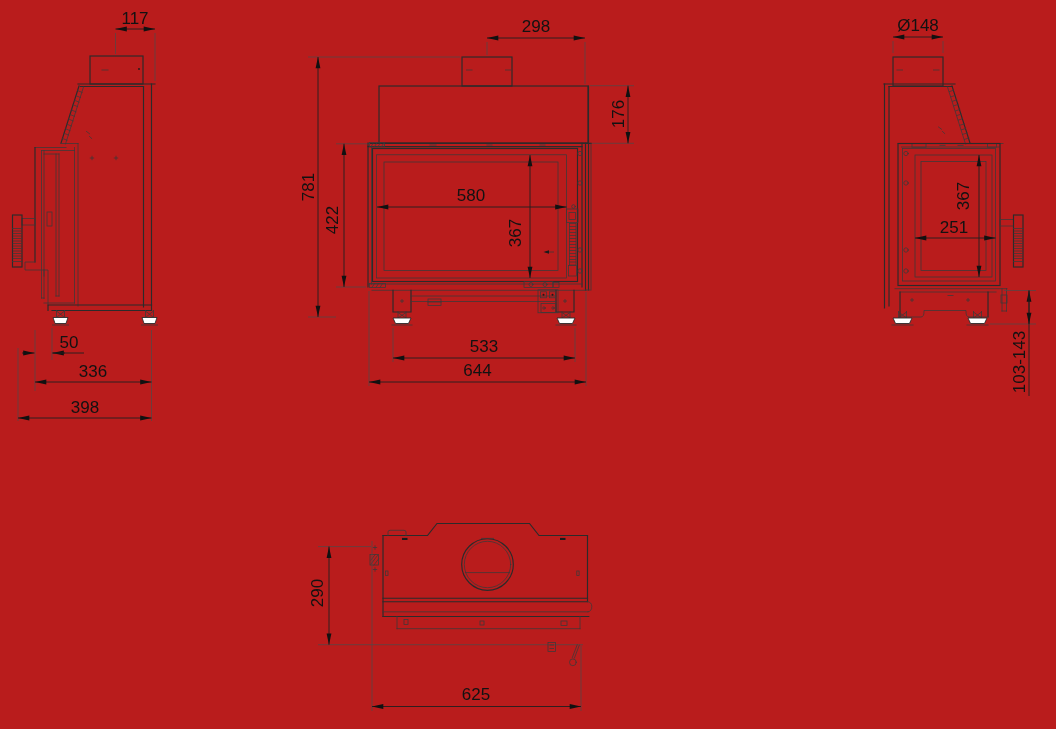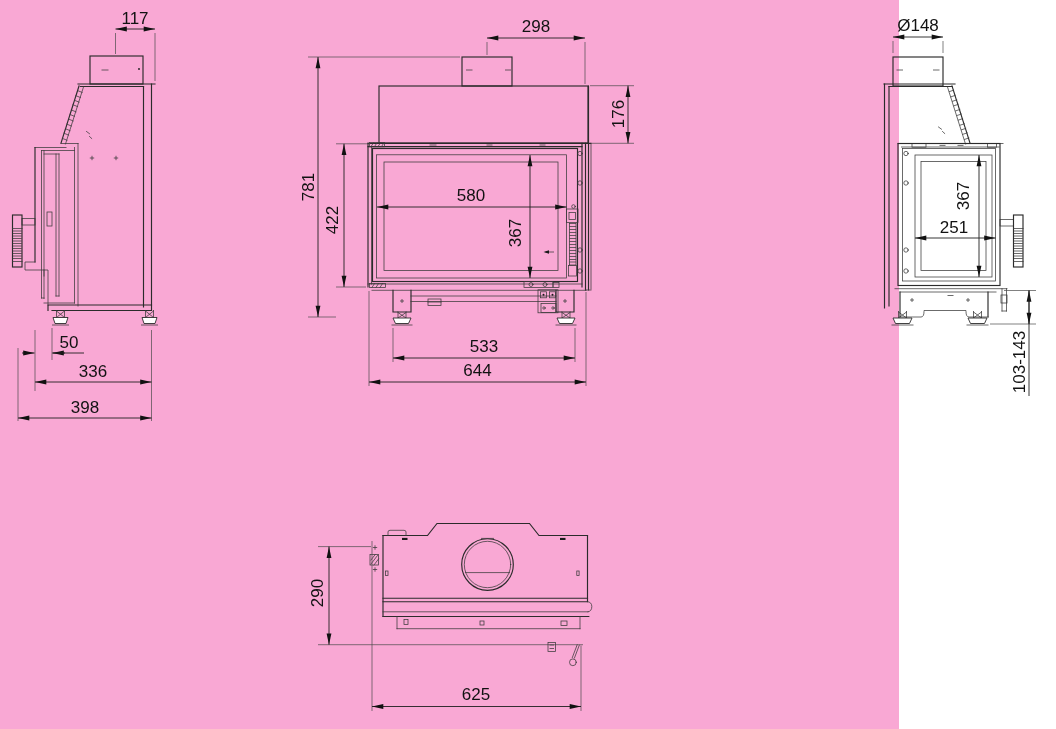--- a/index.html
+++ b/index.html
@@ -1,16 +1,16 @@
 <!DOCTYPE html>
 <html><head>
 <meta charset="utf-8">
 <style>
   html,body{margin:0;padding:0;background:#fff;}
-  .stage{width:899px;height:729px;background:#f9a8d4;position:relative;font-family:"Liberation Sans",sans-serif;}
+  .stage{width:1056px;height:729px;background:#b91c1c;position:relative;font-family:"Liberation Sans",sans-serif;}
   svg{display:block;}
   .ol{stroke:#2b2b2b;stroke-width:1.15;fill:none;stroke-linecap:square;}
   .tl{stroke:#3a3a3a;stroke-width:0.75;fill:none;stroke-linecap:square;}
   .dl{stroke:#1f1f1f;stroke-width:0.9;fill:none;}
   .xl{stroke:#4a4a4a;stroke-width:0.7;fill:none;}
   .fl{fill:#1a1a1a;stroke:none;}
   .pad{fill:#ffffff;stroke:#2b2b2b;stroke-width:0.9;}
   text.dim{font-family:"Liberation Sans",sans-serif;font-size:17px;fill:#121212;}
 </style>
 </head>

